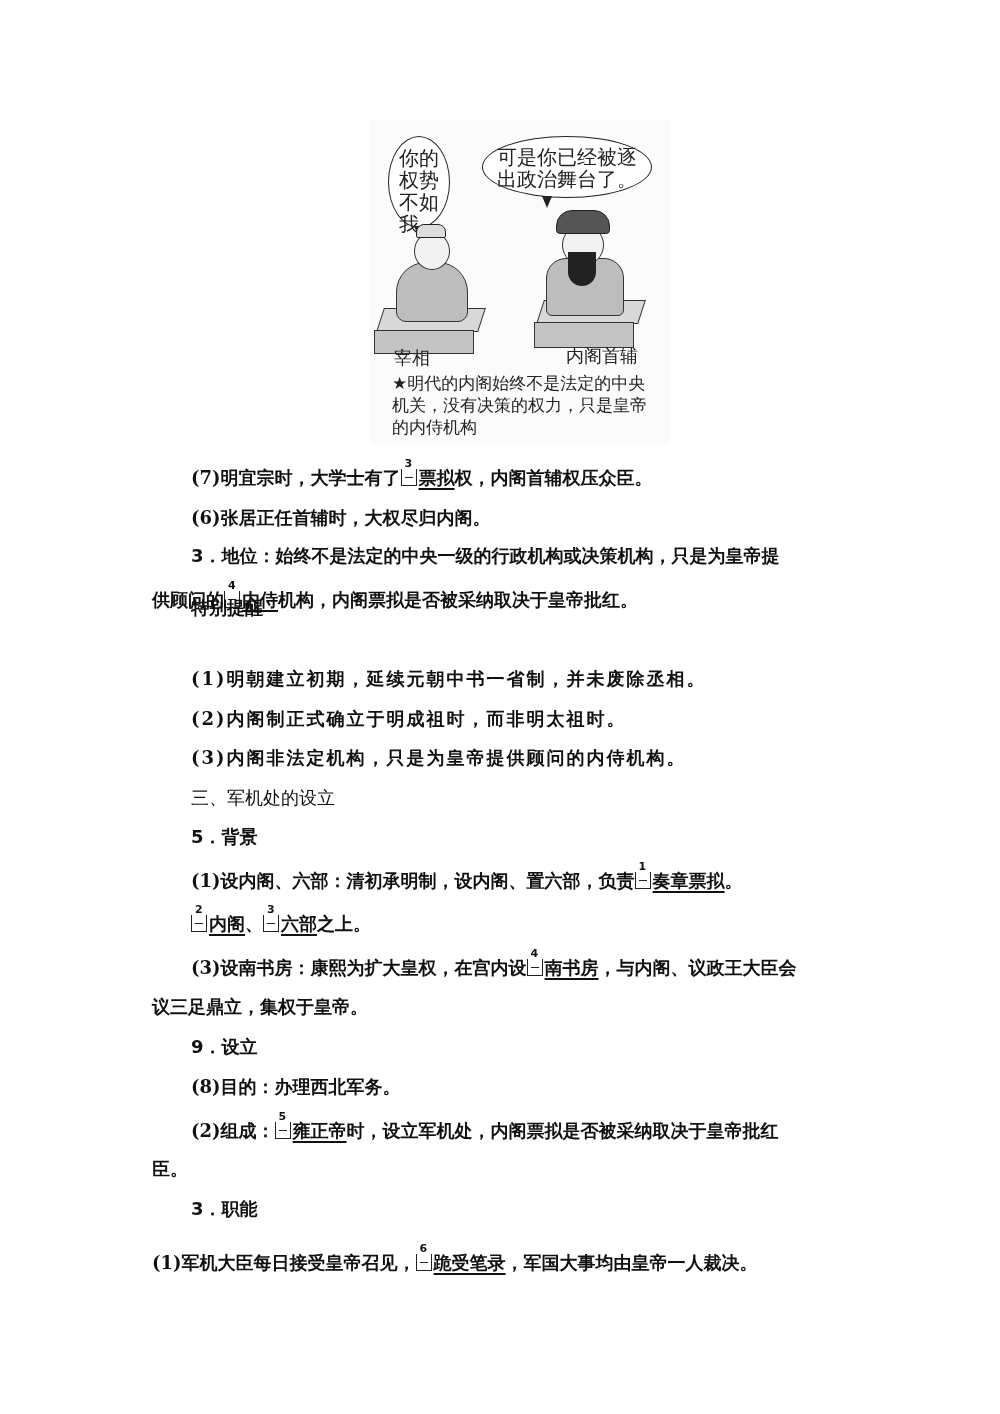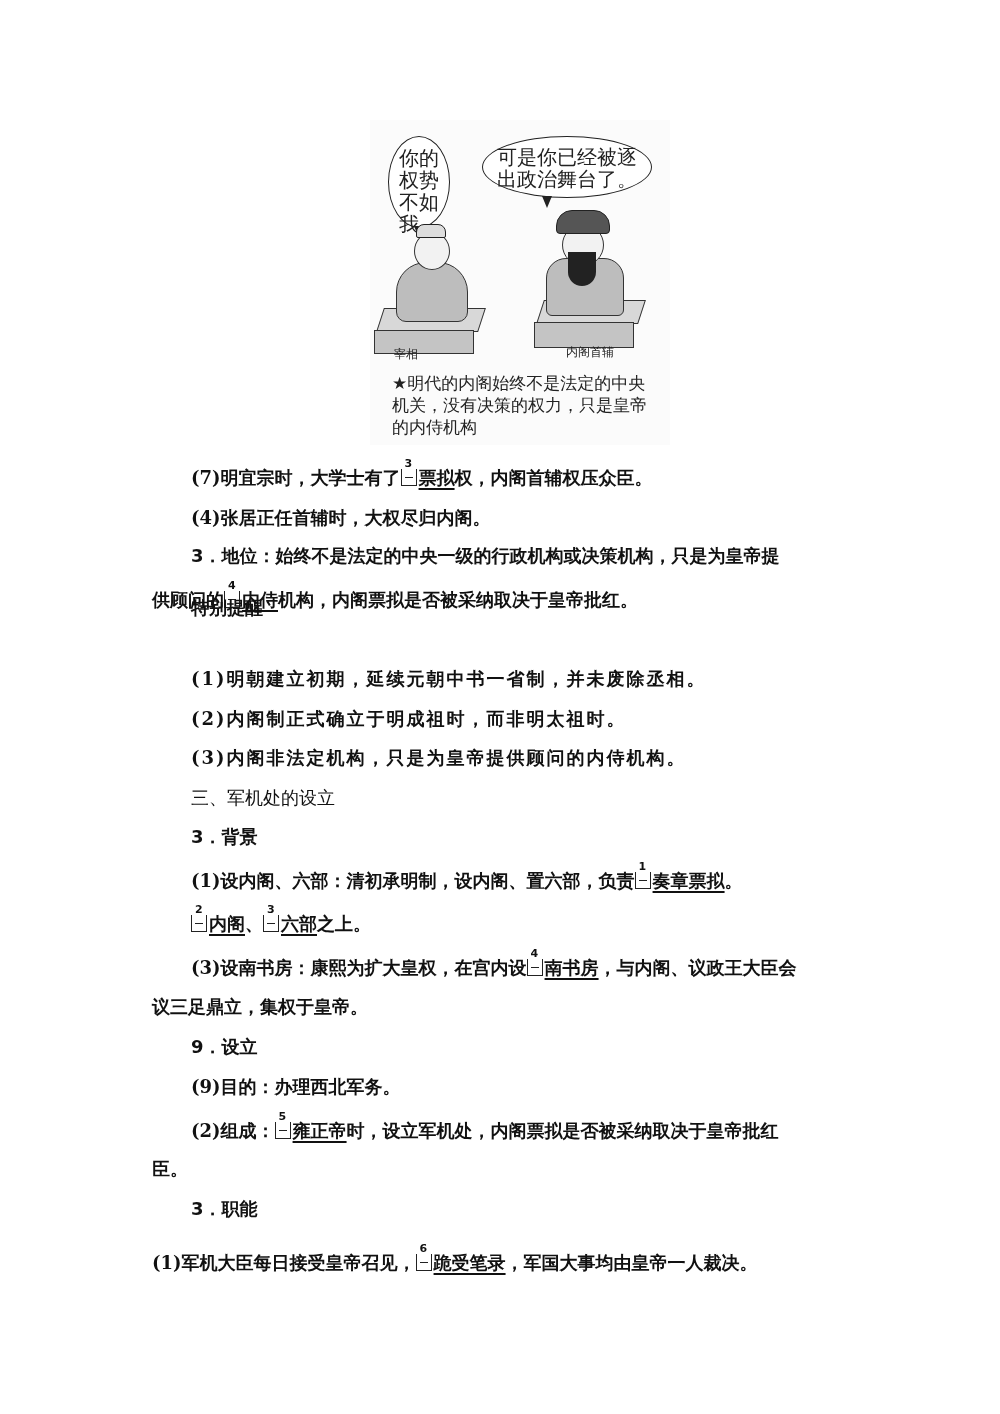--- a/index.html
+++ b/index.html
@@ -83,21 +83,21 @@
       border-radius: 50%;
     }
     .hat-shape {
       position: absolute;
       background: #555;
       border: 1.5px solid #222;
     }
     .fig-label {
       position: absolute;
       font-family: "DejaVu Sans", sans-serif;
-      font-size: 12px;
+      font-size: 18px;
       color: #222;
     }
     .fig-caption {
       position: absolute;
       left: 22px; top: 252px;
       width: 270px;
       font-family: "DejaVu Sans", sans-serif;
       font-size: 17px;
       line-height: 22px;
       color: #222;
@@ -176,57 +176,57 @@
 
     <div class="fig-label" style="left:24px; top:226px;">宰相</div>
     <div class="fig-label" style="left:196px; top:224px;">内阁首辅</div>
     <div class="fig-caption">★明代的内阁始终不是法定的中央机关，没有决策的权力，只是皇帝的内侍机构</div>
   </div>
 
   <div class="line indent" style="top:466px;">
     <span>(7)明宜宗时，大学士有了</span><span class="blank"><span class="marker"><span class="marker-num">3</span></span><span>票拟</span></span><span>权，内阁首辅权压众臣。</span>
   </div>
 
-  <div class="line indent" style="top:506px;">(4)张居正任首辅时，大权尽归内阁。</div>
+  <div class="line indent" style="top:506px;">(6)张居正任首辅时，大权尽归内阁。</div>
 
   <div class="line indent" style="top:544px;">
     <span class="heading-bold">3．地位：</span><span>始终不是法定的中央一级的行政机构或决策机构，只是为皇帝提</span>
   </div>
 
   <div class="line" style="top:588px;">
     <span>供顾问的</span><span class="blank"><span class="marker"><span class="marker-num">4</span></span><span>内侍</span></span><span>机构，内阁票拟是否被采纳取决于皇帝批红。</span>
   </div>
 
   <div class="line indent heading-bold" style="top:596px;">特别提醒</div>
 
   <div class="line indent kai" style="top:667px;">(1)明朝建立初期，延续元朝中书一省制，并未废除丞相。</div>
   <div class="line indent kai" style="top:707px;">(2)内阁制正式确立于明成祖时，而非明太祖时。</div>
   <div class="line indent kai" style="top:746px;">(3)内阁非法定机构，只是为皇帝提供顾问的内侍机构。</div>
 
   <div class="line indent plain" style="top:786px;">三、军机处的设立</div>
 
-  <div class="line indent heading-bold" style="top:825px;">3．背景</div>
+  <div class="line indent heading-bold" style="top:825px;">5．背景</div>
 
   <div class="line indent" style="top:869px;">
     <span>(1)设内阁、六部：清初承明制，设内阁、置六部，负责</span><span class="blank"><span class="marker"><span class="marker-num">1</span></span><span>奏章票拟</span></span><span>。</span>
   </div>
 
   <div class="line indent" style="top:912px;">
     <span class="blank"><span class="marker"><span class="marker-num">2</span></span><span>内阁</span></span><span>、</span><span class="blank"><span class="marker"><span class="marker-num">3</span></span><span>六部</span></span><span>之上。</span>
   </div>
 
   <div class="line indent" style="top:956px;">
     <span>(3)设南书房：康熙为扩大皇权，在宫内设</span><span class="blank"><span class="marker"><span class="marker-num">4</span></span><span>南书房</span></span><span>，与内阁、议政王大臣会</span>
   </div>
 
   <div class="line" style="top:995px;">议三足鼎立，集权于皇帝。</div>
 
   <div class="line indent heading-bold" style="top:1035px;">9．设立</div>
 
-  <div class="line indent" style="top:1075px;">(9)目的：办理西北军务。</div>
+  <div class="line indent" style="top:1075px;">(8)目的：办理西北军务。</div>
 
   <div class="line indent" style="top:1119px;">
     <span>(2)组成：</span><span class="blank"><span class="marker"><span class="marker-num">5</span></span><span>雍正帝</span></span><span>时，设立军机处，内阁票拟是否被采纳取决于皇帝批红</span>
   </div>
 
   <div class="line" style="top:1157px;">臣。</div>
 
   <div class="line indent heading-bold" style="top:1197px;">3．职能</div>
 
   <div class="line" style="top:1251px;">

